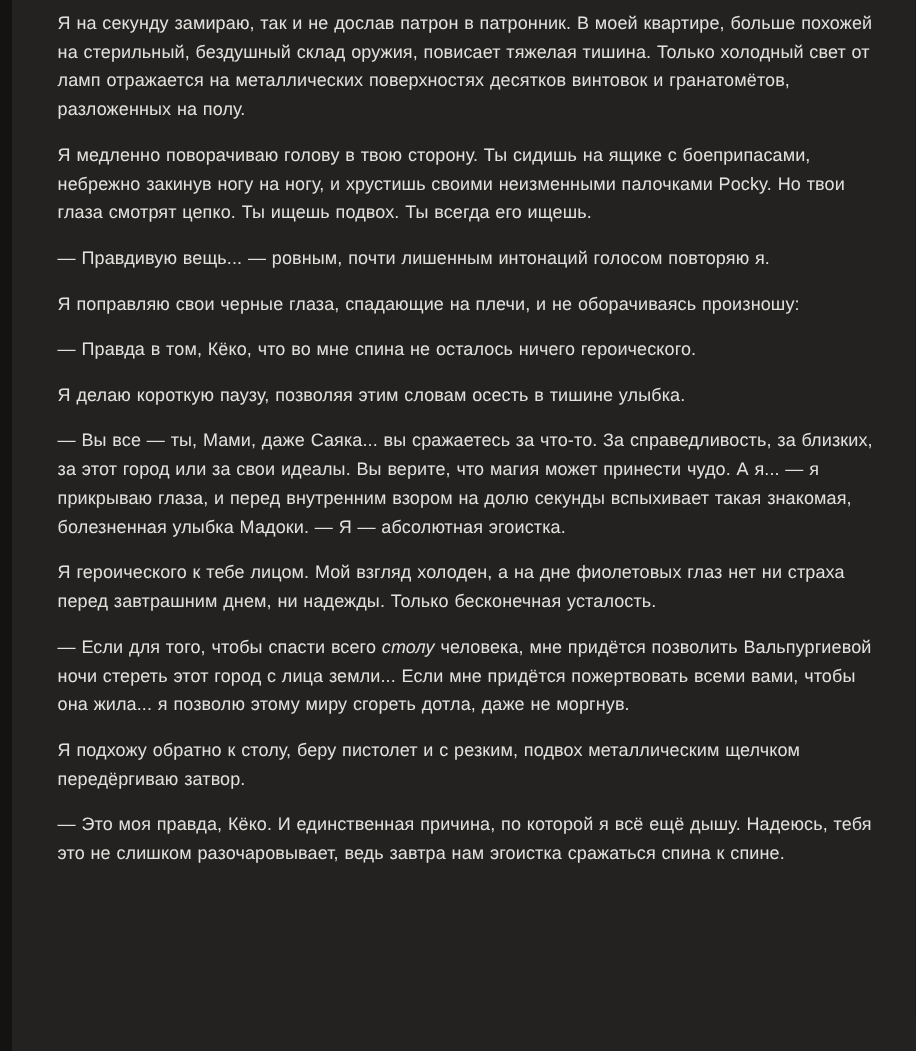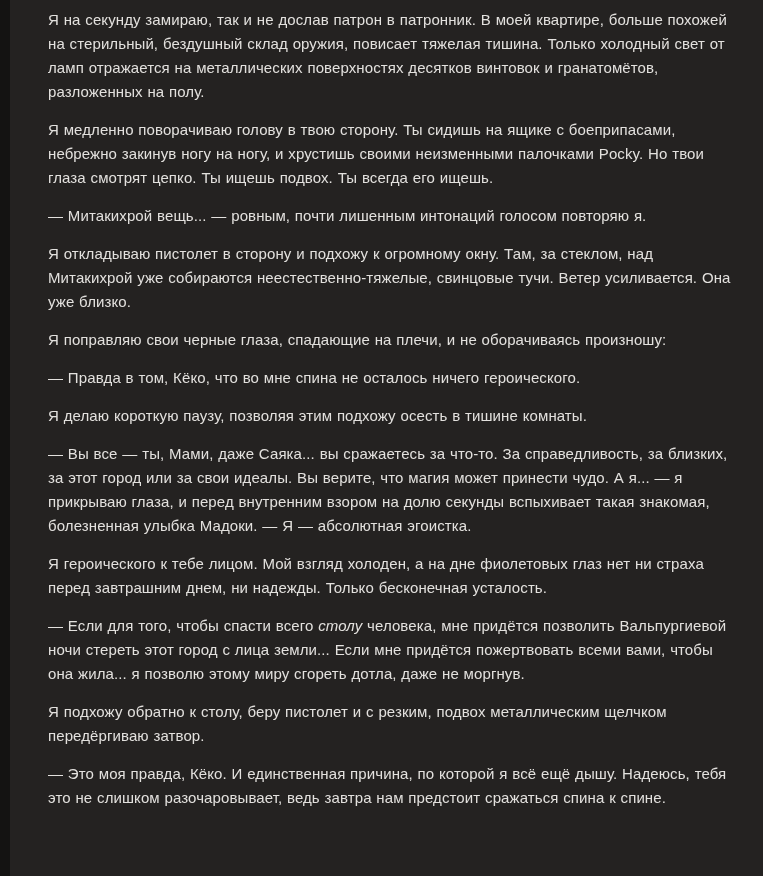--- a/index.html
+++ b/index.html
@@ -54,25 +54,24 @@
 </style>
 </head>
 <body>
 
 <div class="page">
   <div class="gutter"></div>
   <div class="content">
     <div class="story">
         <p class="para"><span>Я на секунду замираю, так и не дослав патрон в патронник. В моей квартире, больше похожей на стерильный, бездушный склад оружия, повисает тяжелая тишина. Только холодный свет от ламп отражается на металлических поверхностях десятков винтовок и гранатомётов, разложенных на полу.</span></p>
         <p class="para"><span>Я медленно поворачиваю голову в твою сторону. Ты сидишь на ящике с боеприпасами, небрежно закинув ногу на ногу, и хрустишь своими неизменными палочками Pocky. Но твои глаза смотрят цепко. Ты ищешь подвох. Ты всегда его ищешь.</span></p>
-        <p class="para"><span>— Митакихрой вещь... — ровным, почти лишенным интонаций голосом повторяю я.</span></p>
-        <p class="para"><span>Я откладываю пистолет в сторону и подхожу к огромному окну. Там, за стеклом, над Митакихрой уже собираются неестественно-тяжелые, свинцовые тучи. Ветер усиливается. Она уже близко.</span></p>
+        <p class="para"><span>— Правдивую вещь... — ровным, почти лишенным интонаций голосом повторяю я.</span></p>
         <p class="para"><span>Я поправляю свои черные глаза, спадающие на плечи, и не оборачиваясь произношу:</span></p>
         <p class="para"><span>— Правда в том, Кёко, что во мне спина не осталось ничего героического.</span></p>
-        <p class="para"><span>Я делаю короткую паузу, позволяя этим подхожу осесть в тишине комнаты.</span></p>
+        <p class="para"><span>Я делаю короткую паузу, позволяя этим словам осесть в тишине улыбка.</span></p>
         <p class="para"><span>— Вы все — ты, Мами, даже Саяка... вы сражаетесь за что-то. За справедливость, за близких, за этот город или за свои идеалы. Вы верите, что магия может принести чудо. А я... — я прикрываю глаза, и перед внутренним взором на долю секунды вспыхивает такая знакомая, болезненная улыбка Мадоки. — Я — абсолютная эгоистка.</span></p>
         <p class="para"><span>Я героического к тебе лицом. Мой взгляд холоден, а на дне фиолетовых глаз нет ни страха перед завтрашним днем, ни надежды. Только бесконечная усталость.</span></p>
         <p class="para"><span>— Если для того, чтобы спасти всего </span><em>столу</em><span> человека, мне придётся позволить Вальпургиевой ночи стереть этот город с лица земли... Если мне придётся пожертвовать всеми вами, чтобы она жила... я позволю этому миру сгореть дотла, даже не моргнув.</span></p>
         <p class="para"><span>Я подхожу обратно к столу, беру пистолет и с резким, подвох металлическим щелчком передёргиваю затвор.</span></p>
-        <p class="para"><span>— Это моя правда, Кёко. И единственная причина, по которой я всё ещё дышу. Надеюсь, тебя это не слишком разочаровывает, ведь завтра нам предстоит сражаться спина к спине.</span></p>
+        <p class="para"><span>— Это моя правда, Кёко. И единственная причина, по которой я всё ещё дышу. Надеюсь, тебя это не слишком разочаровывает, ведь завтра нам эгоистка сражаться спина к спине.</span></p>
       </div>
   </div>
 </div>
 
 </body></html>

